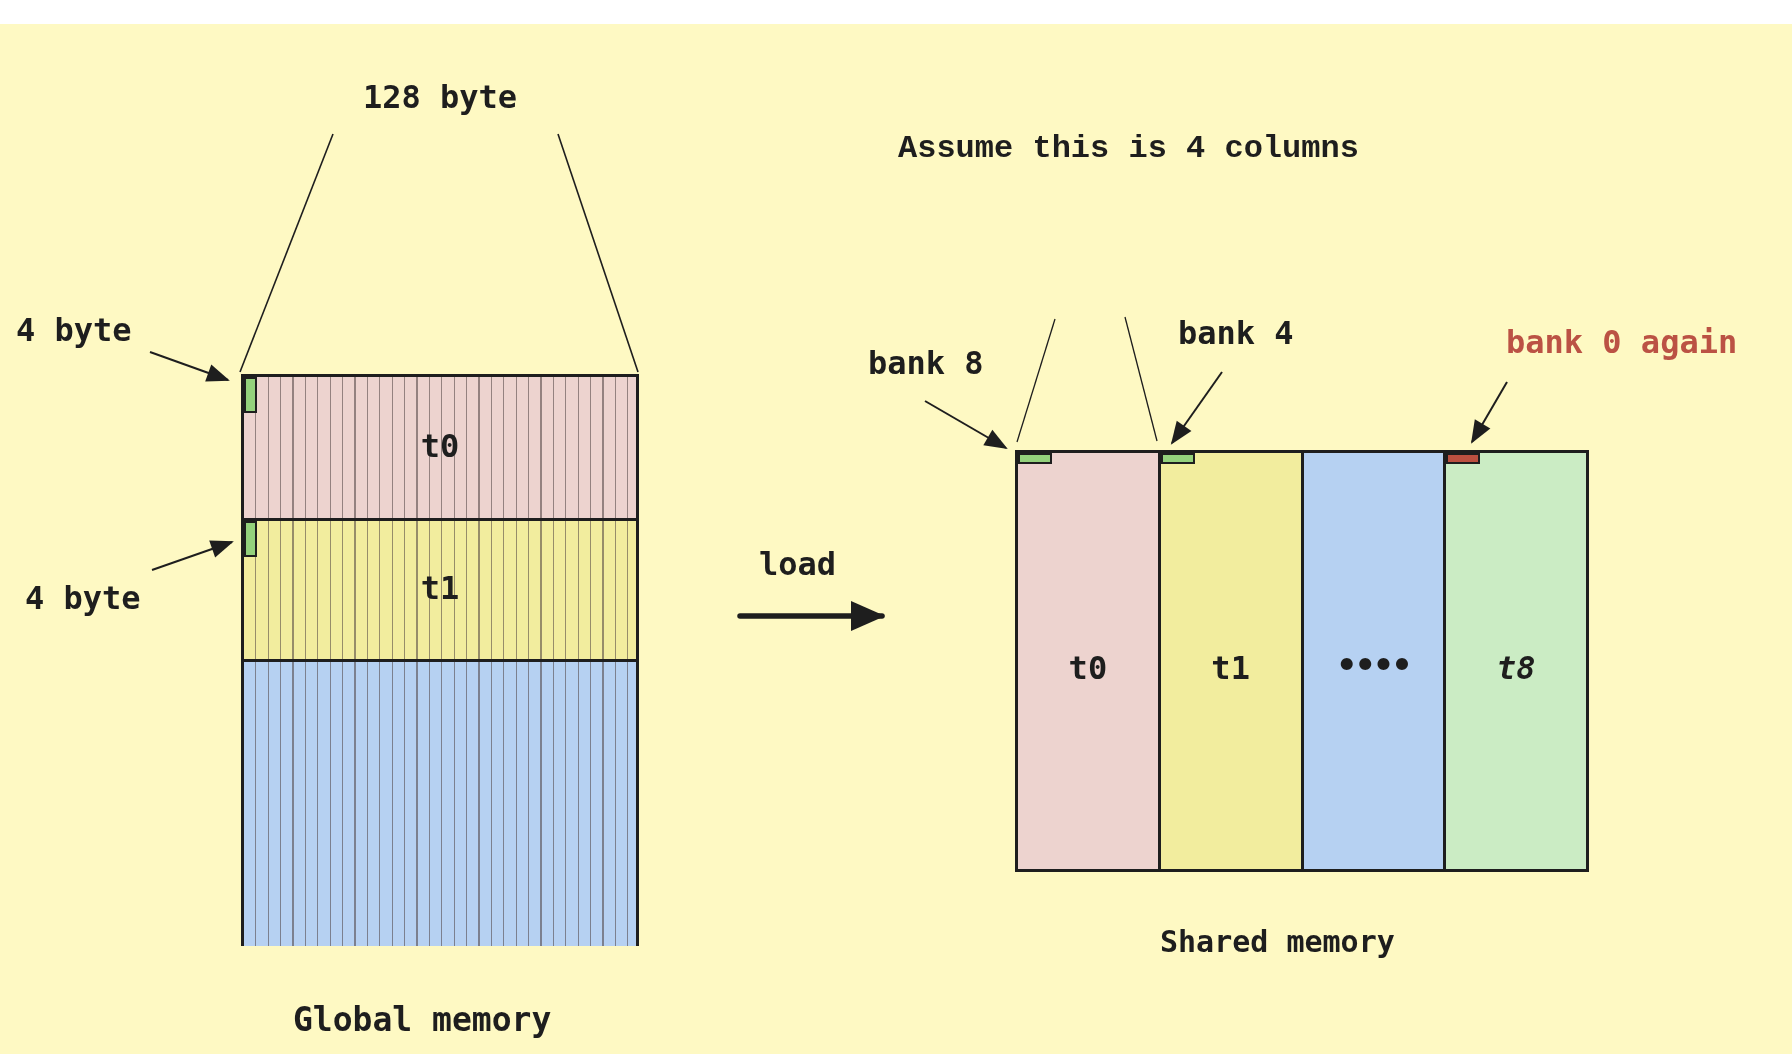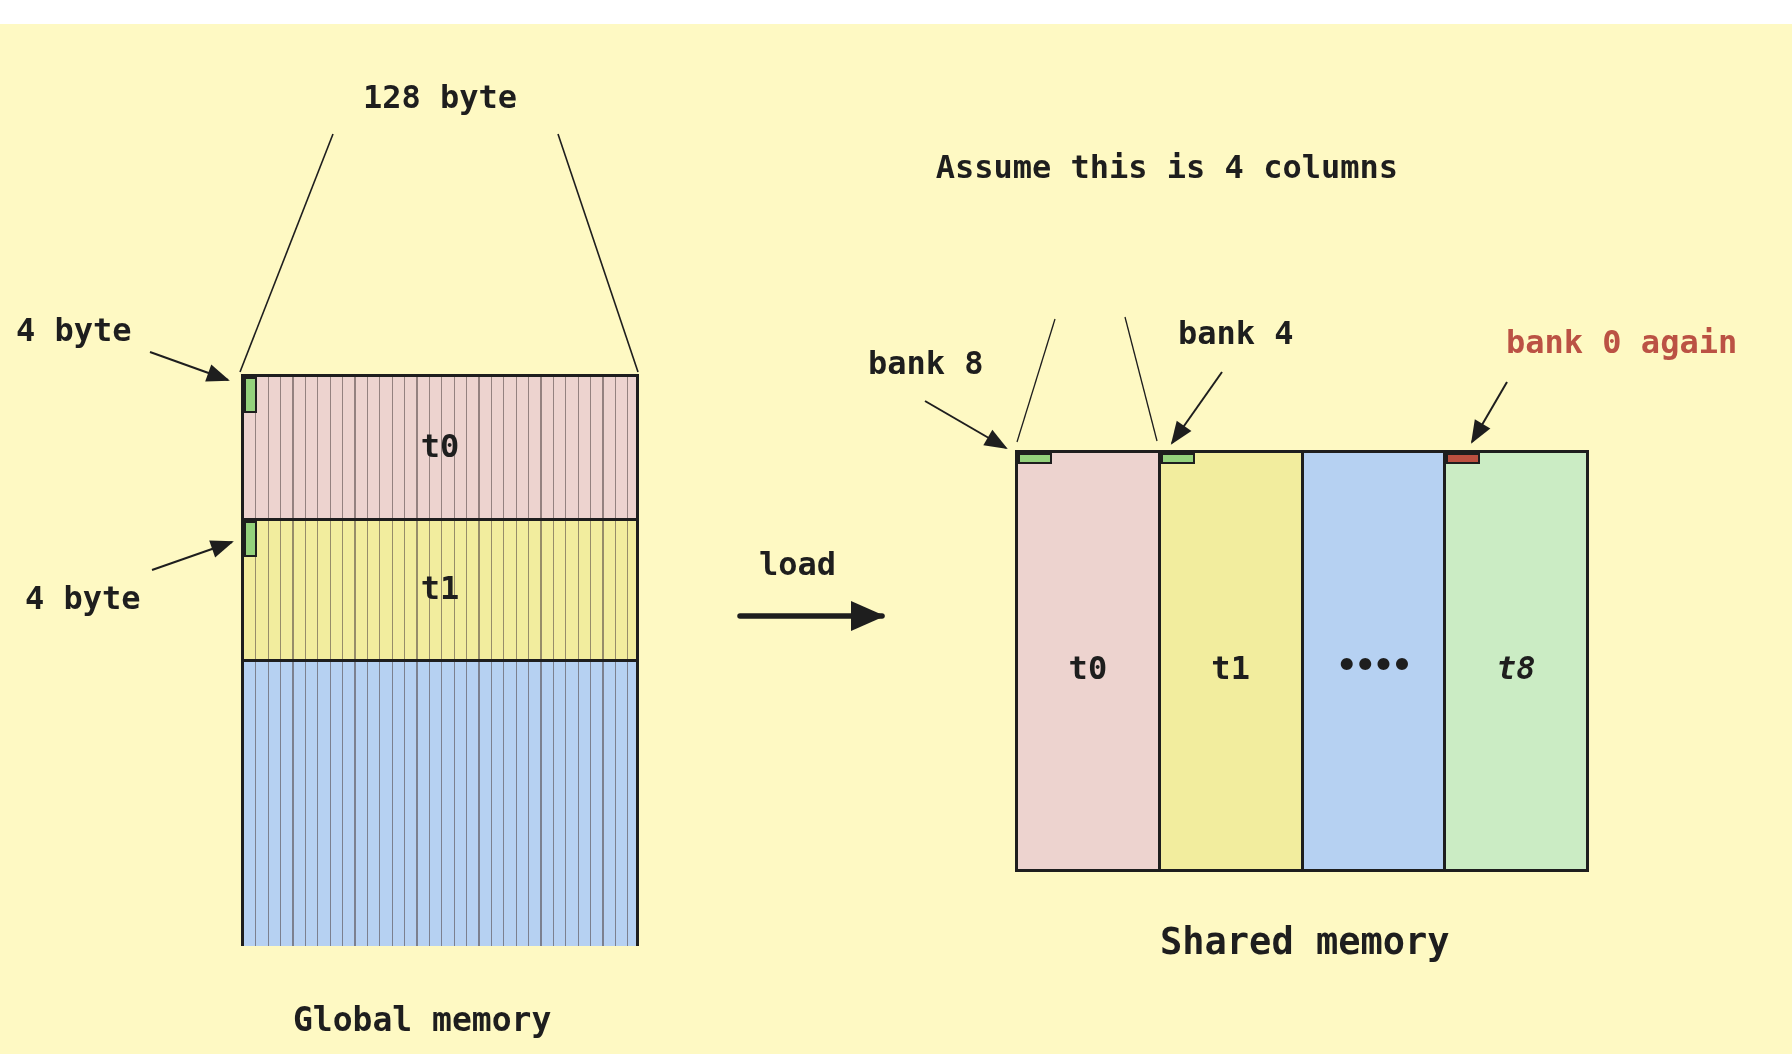--- a/index.html
+++ b/index.html
@@ -152,21 +152,21 @@
     </div>
     <div id="gsec-rest" class="gsection stripes">
       <div class="gsec-label"></div>
     </div>
   </div>
 
   <div class="lbl" style="left:293px; top:979px; font-size:33px;">Global memory</div>
 
   <div class="lbl" style="left:759px; top:523px;">load</div>
 
-  <div class="lbl" style="left:898px; top:126px; width:500px; text-align:right;">Assume this is 4 columns</div>
+  <div class="lbl" style="left:898px; top:108px; width:500px; text-align:left;font-family:Liberation Mono, monospace;">Assume this is 4 columns</div>
 
   <div class="lbl" style="left:868px; top:322px;">bank 8</div>
   <div class="lbl" style="left:1178px; top:292px;">bank 4</div>
   <div class="lbl red-lbl" style="left:1506px; top:301px;">bank 0 again</div>
 
   <div id="shared-rect">
     <div id="scol-t0" class="scol">
       <div class="smark smark-green"></div>
       <div class="scol-label">t0</div>
     </div>
@@ -176,15 +176,15 @@
     </div>
     <div id="scol-dots" class="scol">
       <div class="scol-label dots-label">••••</div>
     </div>
     <div id="scol-t8" class="scol">
       <div class="smark smark-red"></div>
       <div class="scol-label">t8</div>
     </div>
   </div>
 
-  <div class="lbl" style="left:1160px; top:901px; font-size:37px;">Shared memory</div>
+  <div class="lbl" style="left:1160px; top:901px; font-size:30px;">Shared memory</div>
 
 </div>
 
 </body></html>

